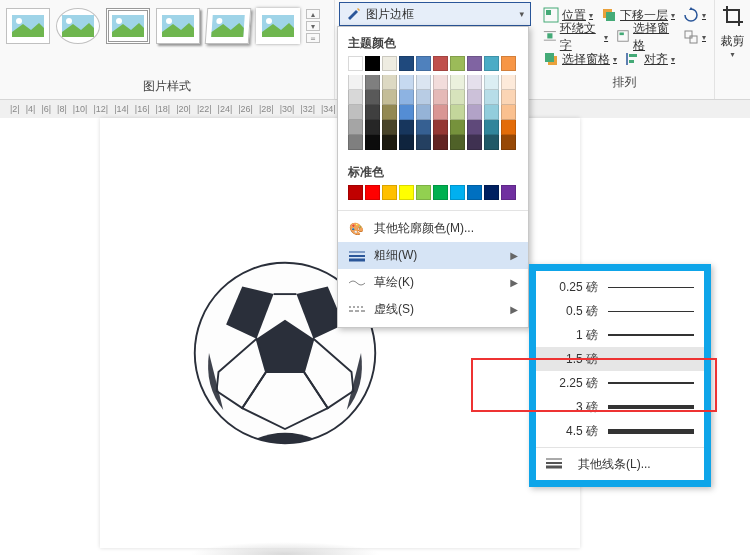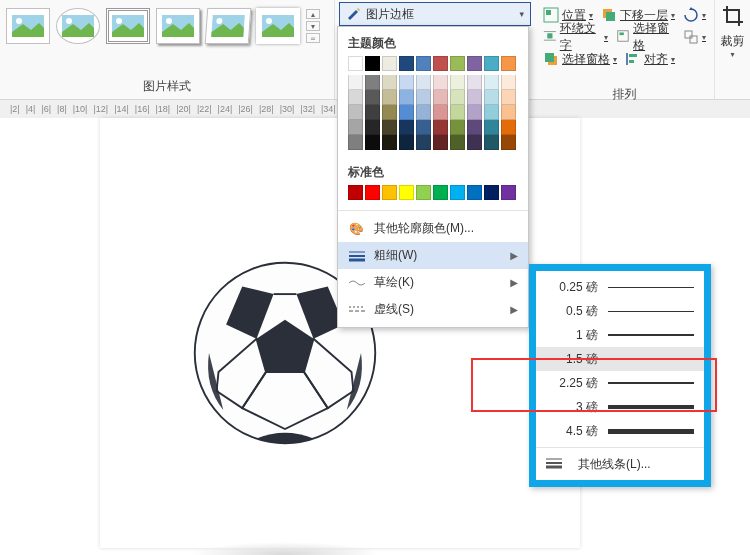--- a/index.html
+++ b/index.html
@@ -200,21 +200,21 @@
           <div class="ar-btn">
               <span class="ar-ico"><svg viewBox="0 0 16 16">
                   <line x1="2" y1="2" x2="2" y2="14" stroke="#2a5699" stroke-width="1.5"></line>
                   <rect x="4" y="3" width="8" height="3" fill="#4a7"></rect>
                   <rect x="4" y="9" width="5" height="3" fill="#4a7"></rect>
                 </svg></span>
               <span>对齐</span>
               <span class="ar-dd">▾</span>
             </div>
         </div>
-        <div class="group-label" style="margin-top:16px;">排列</div>
+        <div class="group-label" style="margin-top:4px;">排列</div>
       </div>
       <div class="crop-col">
         <div style="text-align:center;">
           <svg class="crop-ico" viewBox="0 0 24 24">
               <path d="M6 2 V18 H22" stroke="#333" stroke-width="2" fill="none"></path>
               <path d="M2 6 H18 V22" stroke="#333" stroke-width="2" fill="none"></path>
             </svg>
           <div class="crop-lbl">裁剪</div>
           <div style="font-size:8px;color:#555;">▾</div>
         </div>

